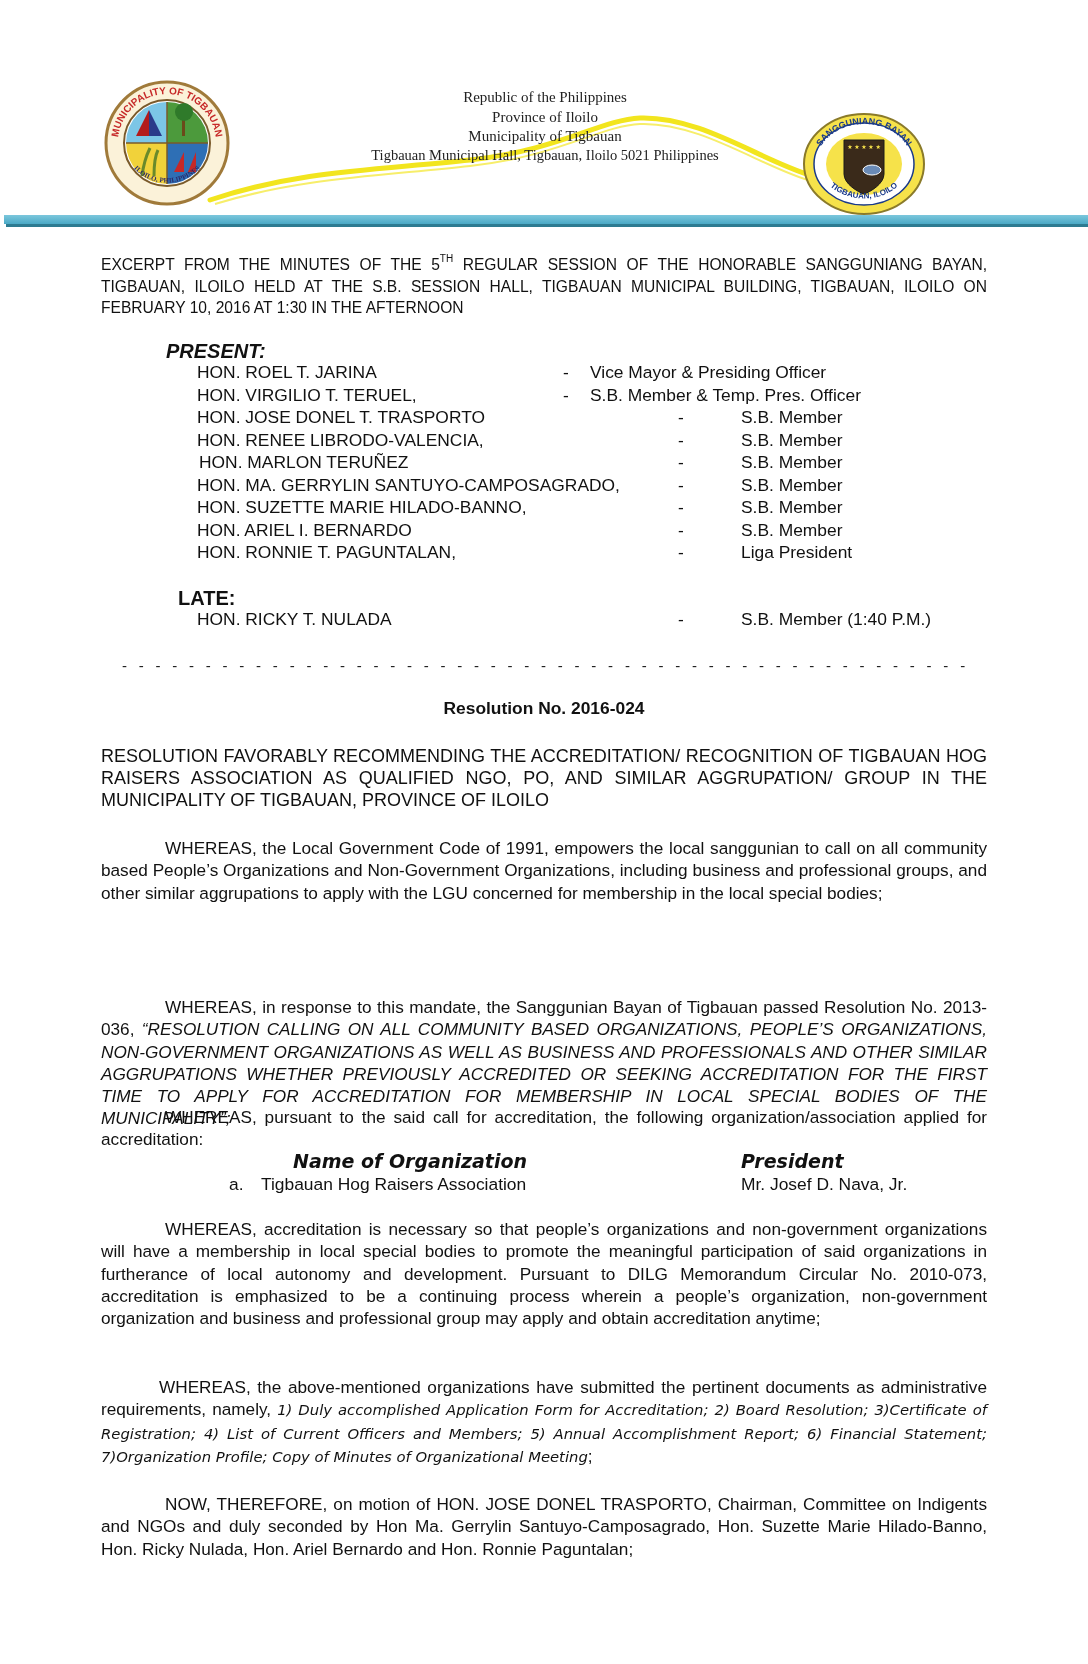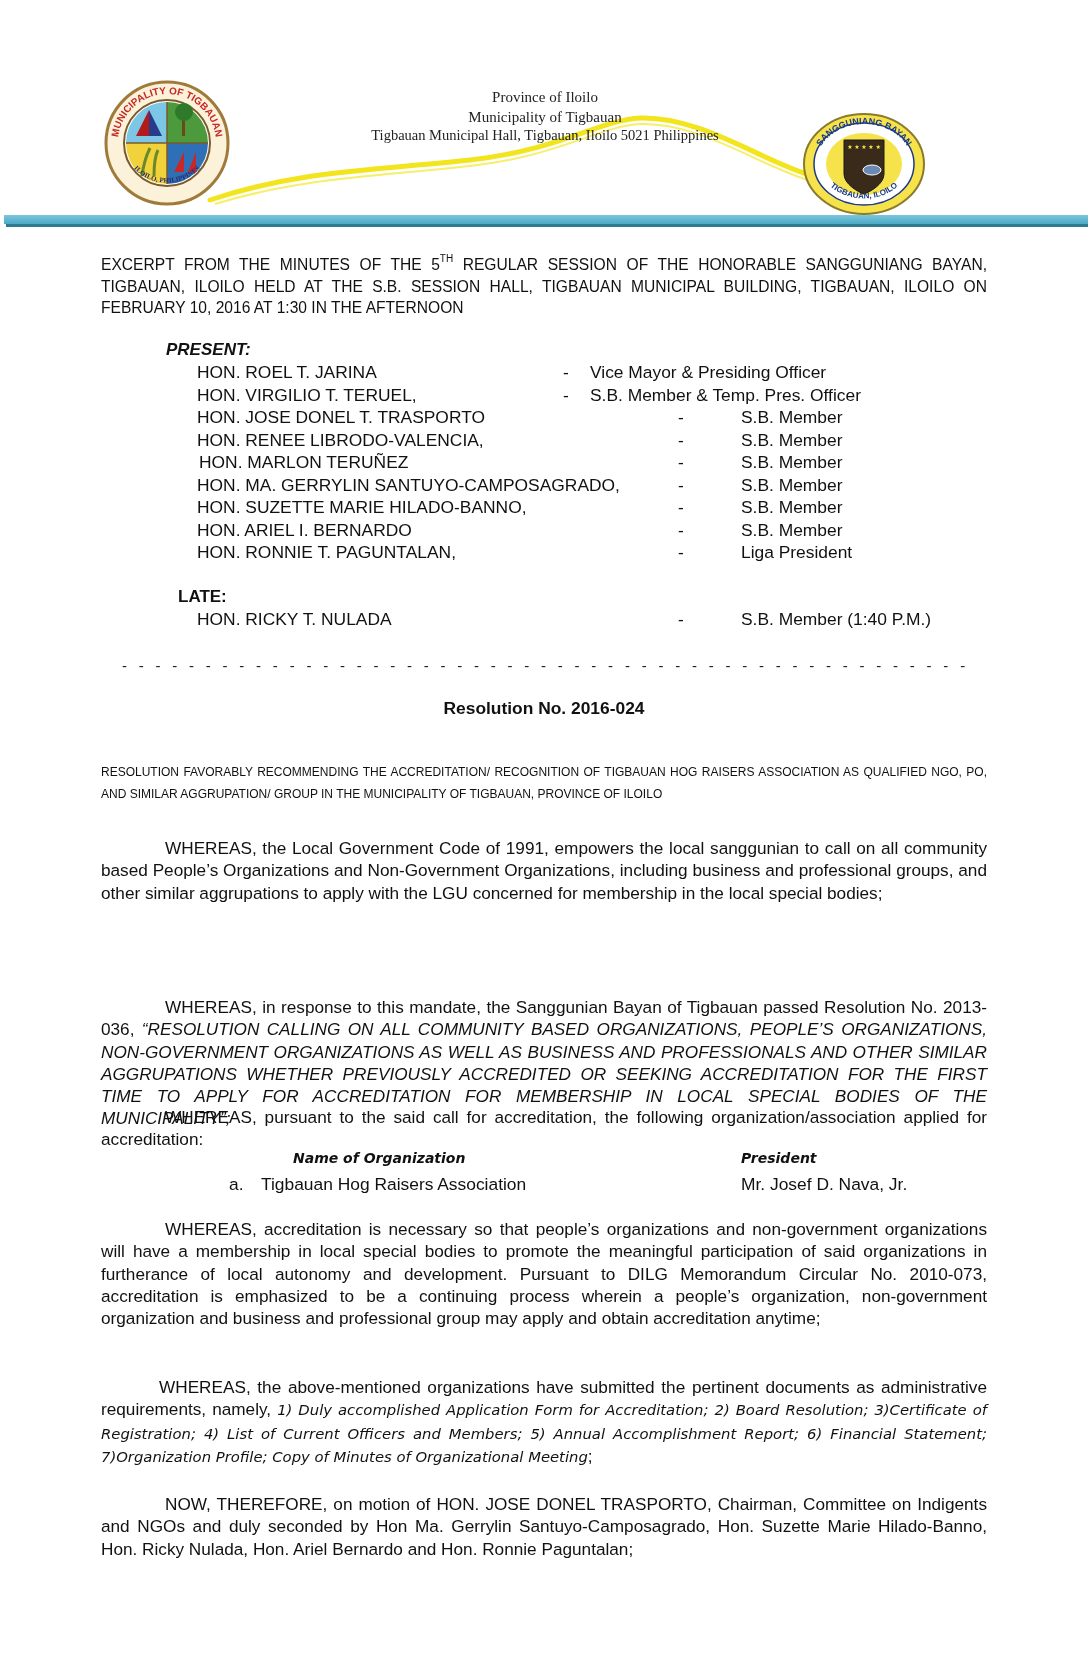--- a/index.html
+++ b/index.html
@@ -30,51 +30,51 @@
       box-shadow: 2px 3px 0 #2d7b91;
     }
     .excerpt {
       position: absolute; top: 254px; left: 101px; width: 886px;
       font-size: 15.6px; line-height: 21.5px; text-align: justify; text-transform: none;
     }
     .excerpt sup { font-size: 10px; vertical-align: 8px; line-height: 0; }
 
     .attendance { position: absolute; left: 0; top: 0; width: 1088px; }
     .att-head {
-      position: absolute; font-weight: bold; font-size: 17px;
+      position: absolute; font-weight: bold; font-size: 20px;
     }
     .att-head.italic { font-style: italic; }
     .att-row { position: absolute; font-size: 17.4px; white-space: nowrap; }
     .att-name { position: absolute; }
     .att-dash { position: absolute; }
     .att-role { position: absolute; }
 
     .divider {
       position: absolute; left: 122px; top: 657px; width: 846px;
       font-size: 15px; letter-spacing: 3.8px; color: #222; white-space: nowrap; overflow: hidden;
     }
     .res-no {
       position: absolute; top: 698px; left: 0; width: 1088px; text-align: center;
       font-weight: bold; font-size: 17.4px;
     }
     .res-title {
-      position: absolute; top: 761px; left: 101px; width: 886px;
-      font-size: 12px; line-height: 22px; text-align: justify; text-align-last: left;
+      position: absolute; top: 745px; left: 101px; width: 886px;
+      font-size: 18px; line-height: 22px; text-align: justify; text-align-last: left;
     }
     .para {
       position: absolute; left: 101px; width: 886px;
       font-size: 17.2px; line-height: 22.3px; text-align: justify;
     }
     .para .indent { display: inline-block; width: 64px; }
     .para .it { font-style: italic; }
     .para .calibri-it { font-family: "DejaVu Sans", sans-serif; font-style: italic; font-size: 14.8px; }
     .org-table { position: absolute; left: 0; top: 0; width: 1088px; }
     .org-h {
       position: absolute; font-family: "DejaVu Sans", sans-serif; font-style: italic; font-weight: bold;
-      font-size: 14px;
+      font-size: 19px;
     }
     .org-c { position: absolute; font-size: 17.4px; white-space: nowrap; }
   </style>
 </head>
 <body>
 
 <div class="letterhead">
   <svg class="swoosh" viewBox="0 0 1088 240">
     <path d="M210 200 C 300 170, 380 170, 470 160 C 560 150, 600 120, 640 118 C 700 116, 760 160, 810 175" fill="none" stroke="#f2e51e" stroke-width="5" stroke-linecap="round"></path>
     <path d="M215 204 C 300 178, 380 176, 470 166 C 560 156, 600 126, 640 124 C 700 122, 760 166, 808 180" fill="none" stroke="#f7ee6a" stroke-width="2"></path>
@@ -101,20 +101,21 @@
     <text font-size="10" font-weight="bold" fill="#c62828" font-family="Liberation Sans, sans-serif">
       <textPath href="#arcTop" startOffset="50%" text-anchor="middle">MUNICIPALITY OF TIGBAUAN</textPath>
     </text>
     <path id="arcBot" d="M26 84 A46 46 0 0 0 100 84" fill="none"></path>
     <text font-size="7" font-weight="bold" fill="#2a2a6a" font-family="Liberation Serif, serif">
       <textPath href="#arcBot" startOffset="50%" text-anchor="middle">ILOILO, PHILIPPINES</textPath>
     </text>
   </svg>
 
   <div class="lh-text">
+    <div class="lh-line">Republic of the Philippines</div>
     <div class="lh-line">Province of Iloilo</div>
     <div class="lh-line">Municipality of Tigbauan</div>
     <div class="lh-addr">Tigbauan Municipal Hall, Tigbauan, Iloilo 5021 Philippines</div>
   </div>
 
   <svg class="logo logo-right" viewBox="0 0 128 104">
     <ellipse cx="64" cy="52" rx="60" ry="50" fill="#f6e24a" stroke="#8a7a2a" stroke-width="2"></ellipse>
     <ellipse cx="64" cy="52" rx="50" ry="41" fill="#ffffff" stroke="#1a3a8a" stroke-width="1.5"></ellipse>
     <ellipse cx="64" cy="52" rx="38" ry="31" fill="#f6e24a"></ellipse>
     <path d="M44 28 L84 28 L84 62 C 84 72, 70 80, 64 82 C 58 80, 44 72, 44 62 Z" fill="#3a2a1a" stroke="#1a1a1a" stroke-width="1"></path>

